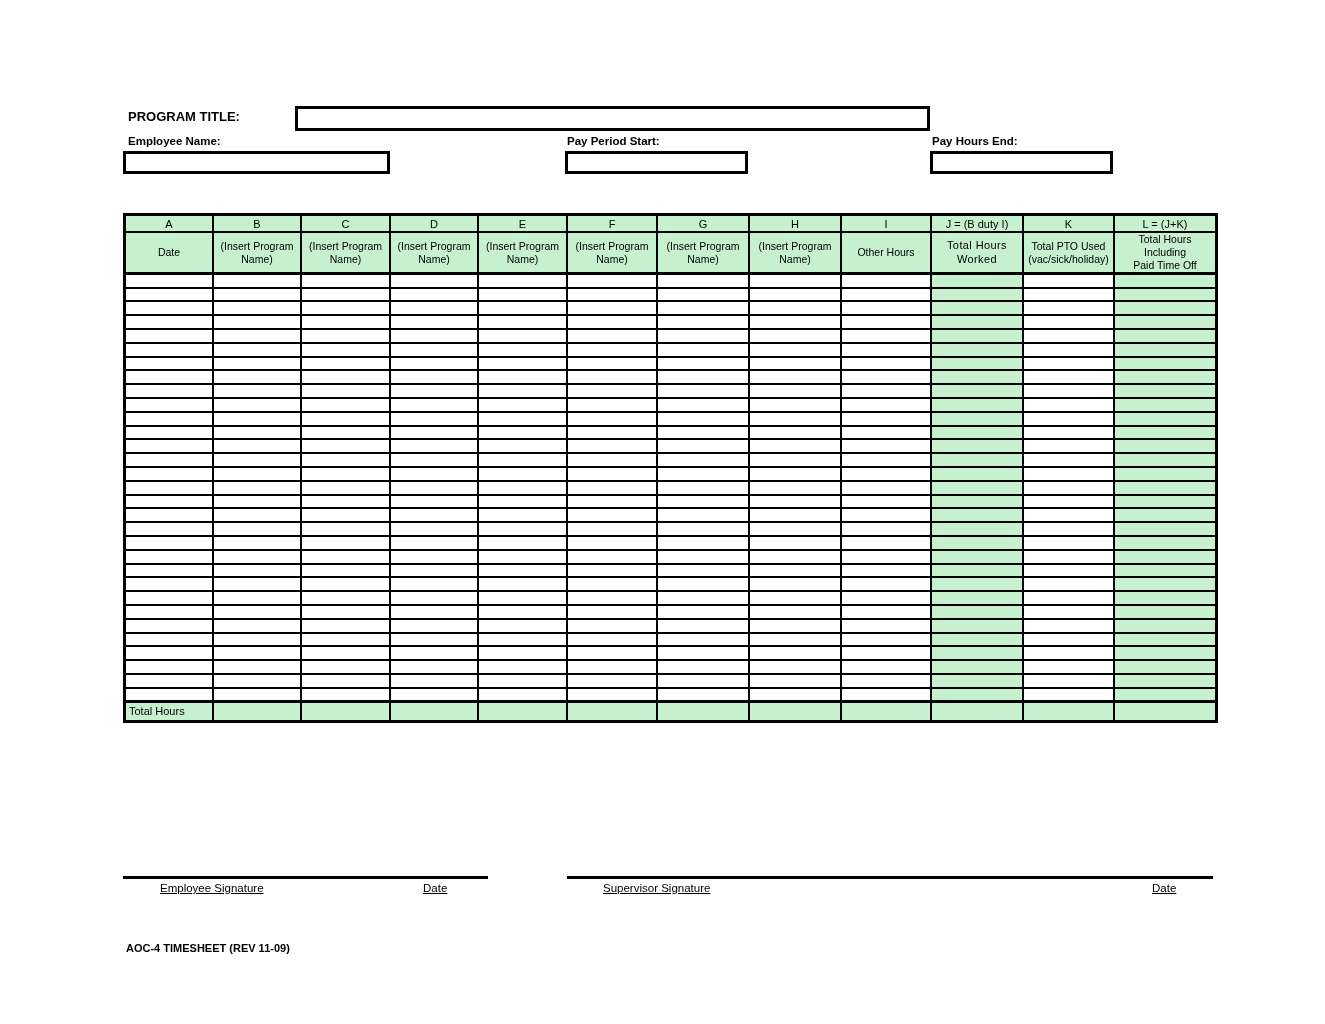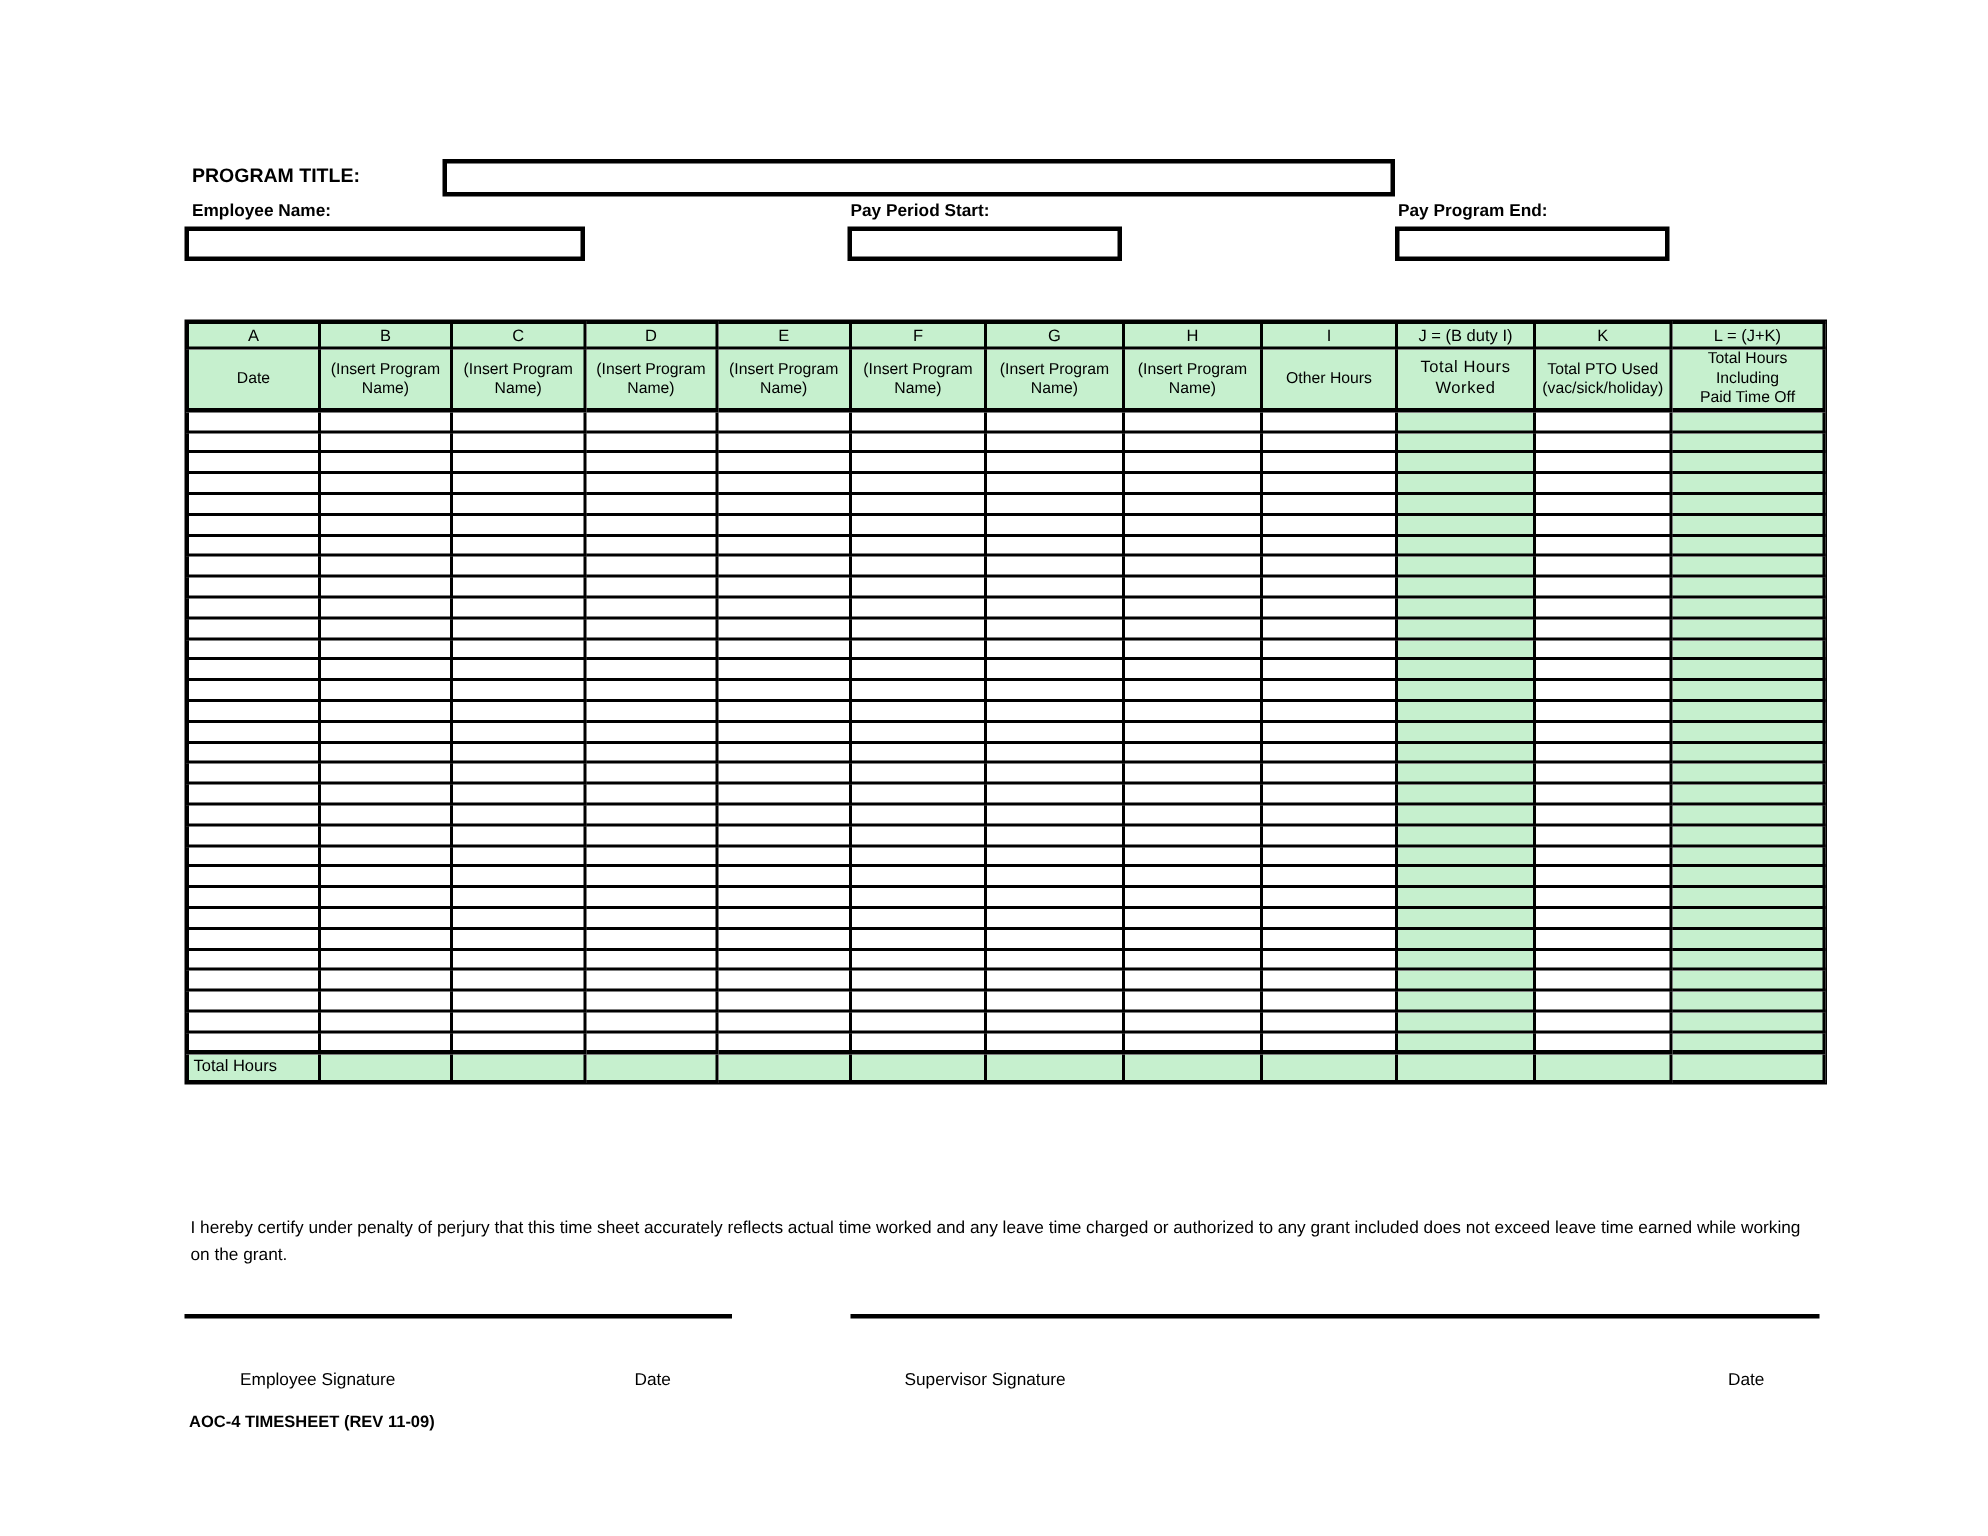--- a/index.html
+++ b/index.html
@@ -42,41 +42,41 @@
   tr.total-row td { height:19px; font-size:11px; border-top-width:3px; }
   tr.total-row td:first-child { text-align:left; padding-left:3px; }
   .green { background:#c6f0ce; }
 
   
   .certification { left:127px; top:810px; width:1080px; font-size:11.5px; line-height:1.6; }
 
   .sig-line { top:876px; height:3px; background:#000; }
   .sig-line-1 { left:123px; width:365px; }
   .sig-line-2 { left:567px; width:646px; }
-  .sig-label { top:914px; font-size:11.5px; }
+  .sig-label { top:882px; font-size:11.5px;text-decoration:underline; }
   .sig-emp { left:160px; }
   .sig-date1 { left:423px; }
   .sig-sup { left:603px; }
   .sig-date2 { left:1152px; }
 
   .pto-note { left:126px; top:917px; font-size:13.5px; }
   .doc-id { left:126px; top:942px; font-size:11px; font-weight:bold; }
 </style>
 </head>
 <body>
 
 <div class="page">
 
 
   <div class="abs program-label">PROGRAM TITLE:</div>
   <div class="abs program-box"></div>
 
   <div class="abs field-label employee-label">Employee Name:</div>
   <div class="abs field-label pps-label">Pay Period Start:</div>
-  <div class="abs field-label ppe-label">Pay Program End:</div>
+  <div class="abs field-label ppe-label">Pay Hours End:</div>
 
   <div class="abs field-box employee-box"></div>
   <div class="abs field-box pps-box"></div>
   <div class="abs field-box ppe-box"></div>
 
 
   <div class="abs table-wrap">
     <table class="ts">
       <colgroup>
         <col style="width:88px">
@@ -576,21 +576,20 @@
             <td class="col-7 green" style="background-color: rgb(198, 240, 206);"></td>
             <td class="col-8 green" style="background-color: rgb(198, 240, 206);"></td>
             <td class="col-9 green" style="background-color: rgb(198, 240, 206);"></td>
             <td class="col-10 green" style="background-color: rgb(198, 240, 206);"></td>
             <td class="col-11 green" style="background-color: rgb(198, 240, 206);"></td>
           </tr>
         </tbody>
     </table>
   </div>
 
-  <div class="abs certification">I hereby certify under penalty of perjury that this time sheet accurately reflects actual time worked and any leave time charged or authorized to any grant included does not exceed leave time earned while working on the grant.</div>
 
   <div class="abs sig-line sig-line-1"></div>
   <div class="abs sig-line sig-line-2"></div>
   <div class="abs sig-label sig-emp">Employee Signature</div>
   <div class="abs sig-label sig-date1">Date</div>
   <div class="abs sig-label sig-sup">Supervisor Signature</div>
   <div class="abs sig-label sig-date2">Date</div>
 
   <div class="abs doc-id">AOC-4 TIMESHEET (REV 11-09)</div>
 

